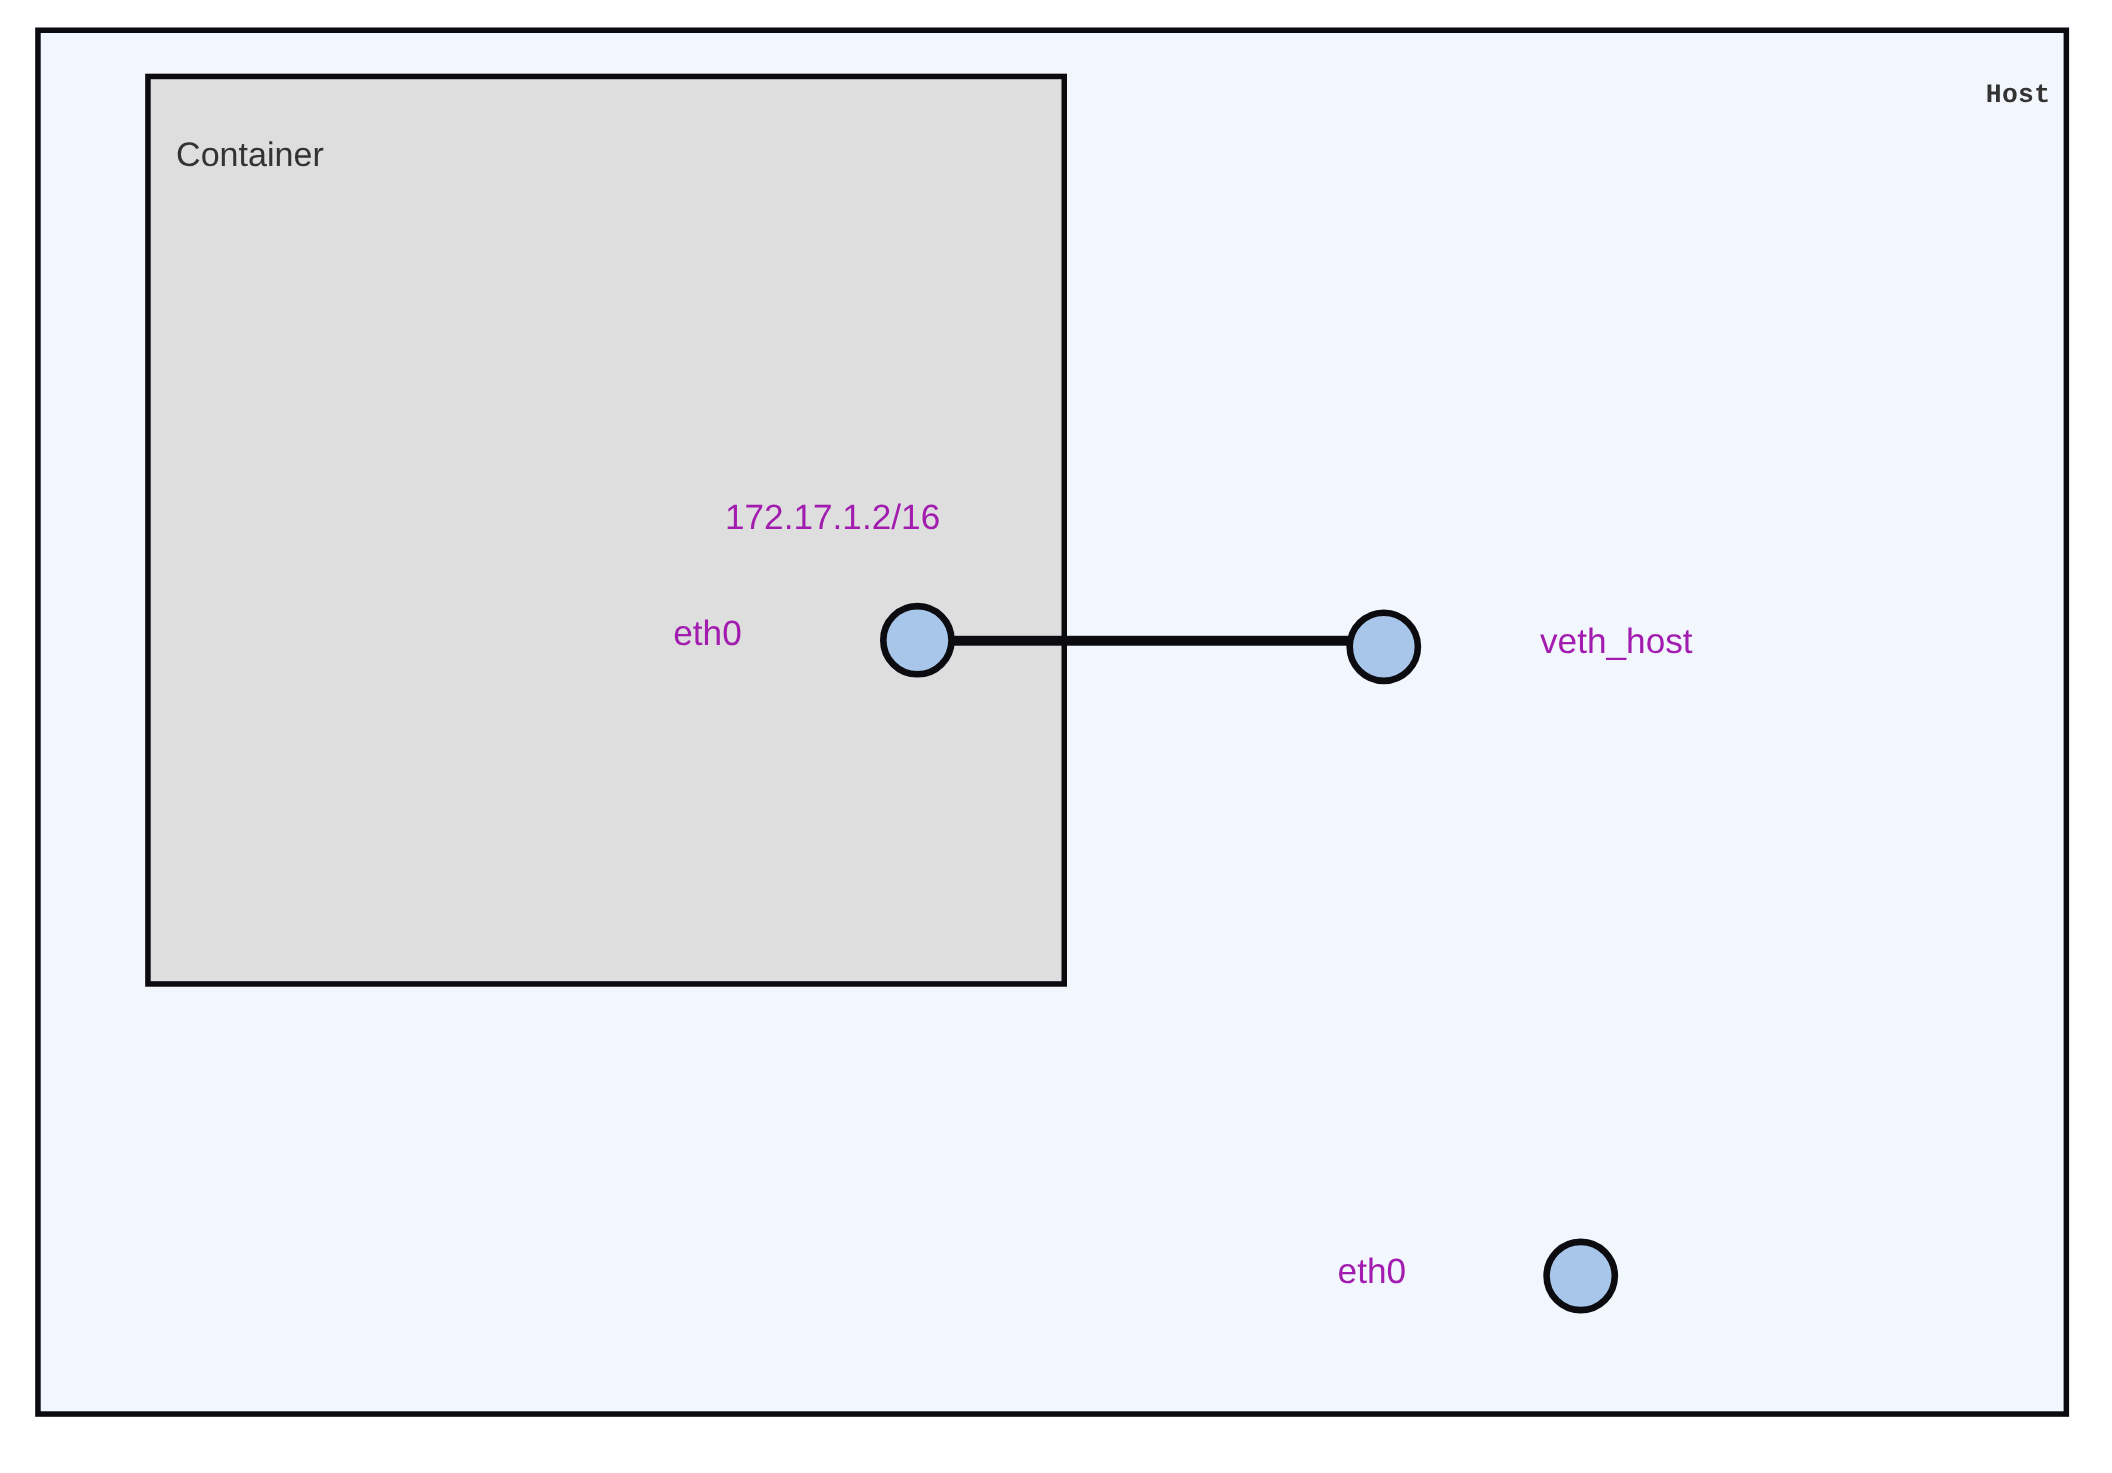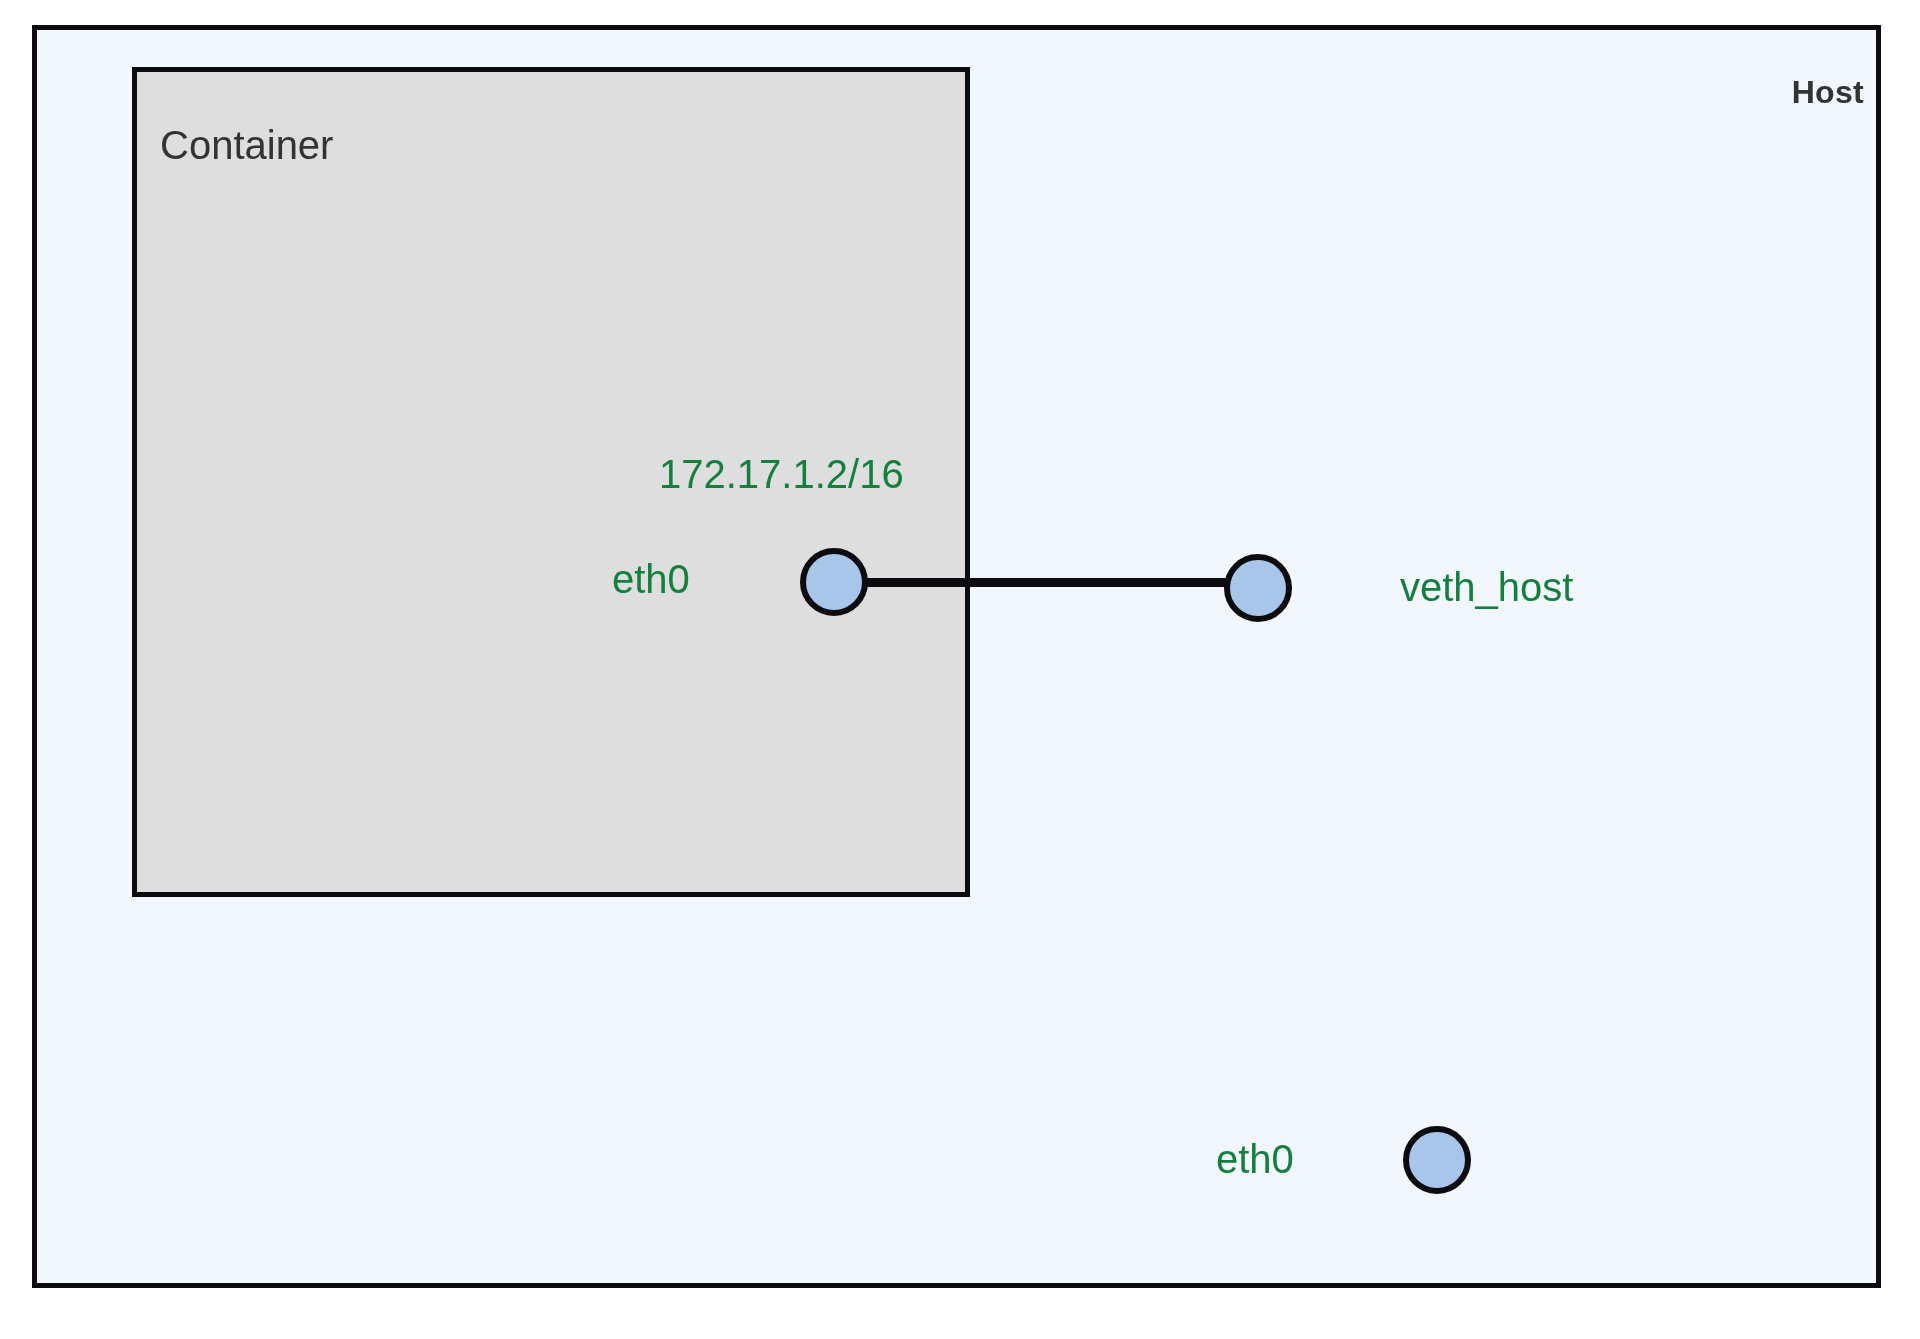--- a/index.html
+++ b/index.html
@@ -31,44 +31,45 @@
     height: 1263px;
     box-sizing: border-box;
     background: #f2f6fd;
     border: 5px solid #0b0b10;
   }
 
   .host-label {
     position: absolute;
     right: 56px;
     top: 74px;
-    font-size: 32px;
+    font-size: 24px;
     font-weight: bold;
     color: #333333;
     letter-spacing: 0.3px;
     white-space: nowrap;
+    font-family: Liberation Mono, monospace;
   }
 
   
   .container-box {
     position: absolute;
     left: 132px;
     top: 67px;
     width: 838px;
     height: 830px;
     box-sizing: border-box;
     background: #dedede;
     border: 5px solid #0b0b10;
   }
 
   .container-label {
     position: absolute;
     left: 160px;
     top: 123px;
-    font-size: 40px;
+    font-size: 31px;
     font-weight: normal;
     color: #333333;
     white-space: nowrap;
   }
 
   
   .link-line {
     position: absolute;
     left: 857px;
     top: 578px;
@@ -88,22 +89,22 @@
     border: 6px solid #0b0b10;
   }
 
   .node-eth0-container { left: 800px; top: 548px; }
   .node-veth-host      { left: 1224px; top: 554px; }
   .node-eth0-host      { left: 1403px; top: 1126px; }
 
   
   .lbl {
     position: absolute;
-    font-size: 40px;
-    color: #15803d;
+    font-size: 32px;
+    color: #a21caf;
     white-space: nowrap;
   }
 
   .lbl-ip {
     left: 659px;
     top: 452px;
   }
 
   .lbl-eth0-container {
     left: 612px;

